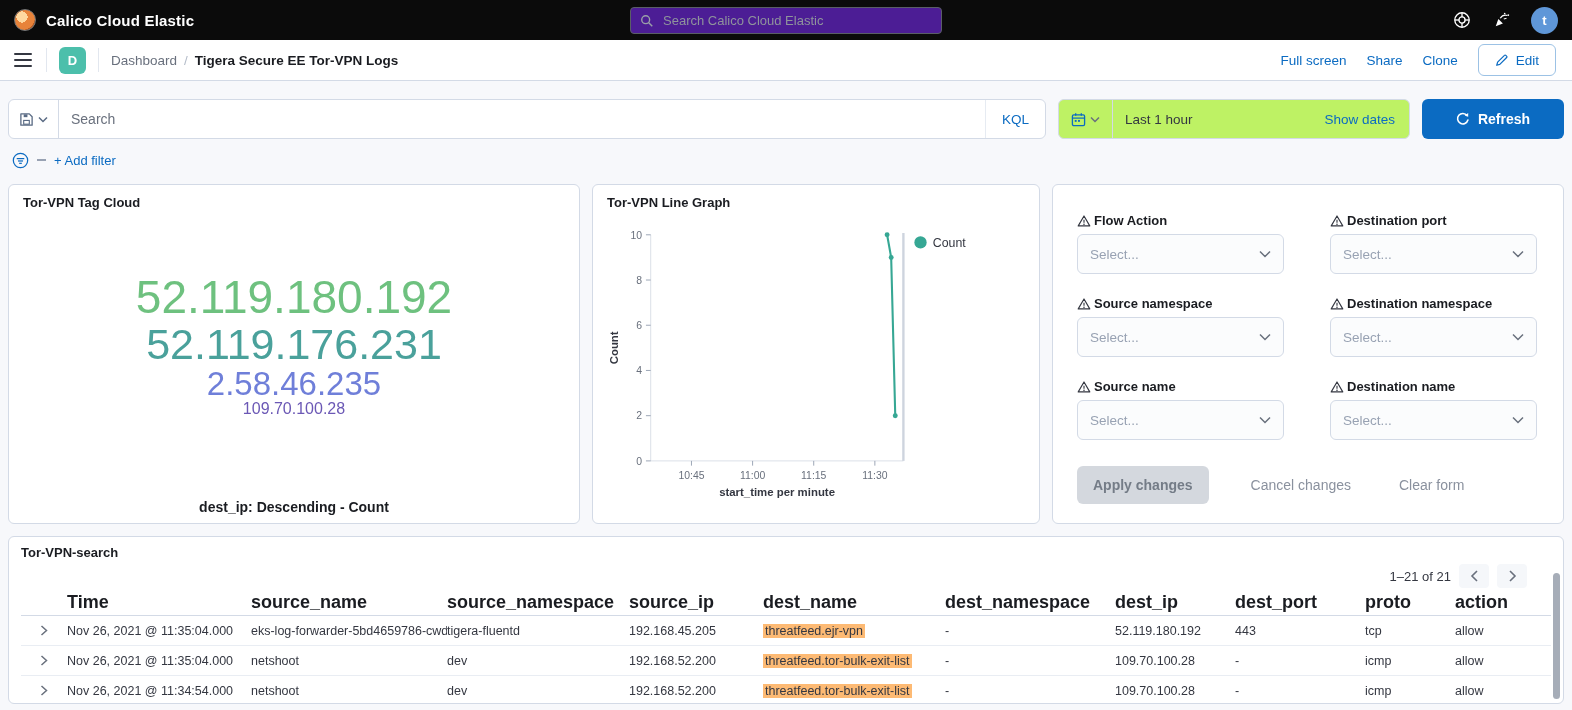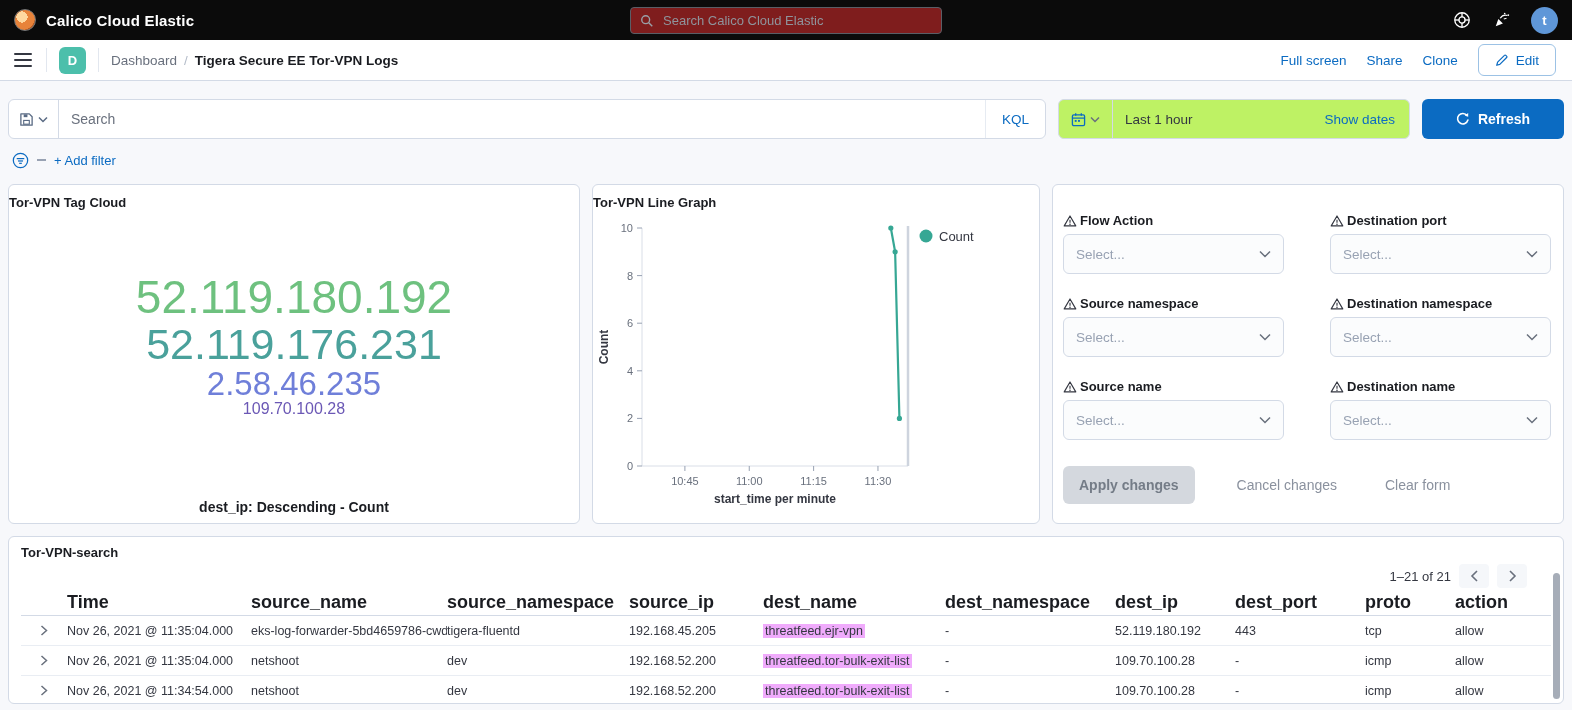--- a/index.html
+++ b/index.html
@@ -10,21 +10,21 @@
     background:#f7f8fb; color:#343741;
   }
   svg { display:block; }
 
   
   .topbar { position:relative; height:40px; background:#0b0b0b; display:flex; align-items:center; padding:0 14px; }
   .tb-left { display:flex; align-items:center; gap:10px; }
   .logo { width:22px; height:22px; border-radius:50%; background:radial-gradient(circle at 35% 35%, #ffd9a0 0 30%, #e8833a 31% 70%, #b85c22 71%); border:1px solid #777; }
   .tb-title { color:#fff; font-size:15px; font-weight:600; letter-spacing:.2px; }
   .tb-search { position:absolute; left:50%; top:7px; transform:translateX(-50%); width:312px; height:27px;
-    border:1px solid #5a5e66; border-radius:4px; background:#7f1d1d; display:flex; align-items:center; padding:0 9px; gap:7px; }
+    border:1px solid #5a5e66; border-radius:4px; background:#4c1d95; display:flex; align-items:center; padding:0 9px; gap:7px; }
   .tb-search input { flex:1; background:transparent; border:0; outline:0; color:#d4d7dd; font-size:13px; font-family:inherit; }
   .tb-search input::placeholder { color:#8f949c; }
   .tb-right { margin-left:auto; display:flex; align-items:center; gap:18px; }
   .tb-iconbtn { width:22px; height:22px; display:flex; align-items:center; justify-content:center; cursor:pointer; }
   .avatar { width:27px; height:27px; border-radius:50%; background:#5f97d8; color:#fff; font-size:13px; font-weight:600;
     display:flex; align-items:center; justify-content:center; }
 
   
   .nav { height:41px; background:#fff; border-bottom:1px solid #d3dae6; display:flex; align-items:center; padding:0 12px; gap:12px; }
   .menu-btn { background:none; border:0; padding:2px; cursor:pointer; display:flex; }
@@ -53,21 +53,21 @@
   .dp-show { padding:0 14px; color:#0b6bc2; font-size:13.5px; cursor:pointer; }
   .refresh-btn { height:40px; min-width:142px; background:#0b6bc2; border:0; border-radius:6px; color:#fff; font-size:14px;
     font-weight:600; display:flex; align-items:center; justify-content:center; gap:8px; cursor:pointer; font-family:inherit; }
 
   .filterbar { margin:9px 12px 0; display:flex; align-items:center; gap:8px; height:24px; }
   .f-dash { width:9px; height:2px; background:#98a2b3; }
   .add-filter { color:#0b6bc2; font-size:13px; font-weight:500; cursor:pointer; }
 
   
   .panels { margin:12px 8px 0; display:grid; grid-template-columns:572px 448px 1fr; gap:12px; height:340px; }
-  .panel { background:#fff; border:1px solid #d3dae6; border-radius:6px; padding:8px 0; position:relative; overflow:hidden; }
+  .panel { background:#fff; border:1px solid #d3dae6; border-radius:6px; padding:8px 14px; position:relative; overflow:hidden; }
   .panel h3 { margin:2px 0 0; font-size:13px; font-weight:700; color:#1a1c21; }
 
   
   .tc-items { position:absolute; left:10px; right:10px; top:26px; bottom:42px; display:flex; flex-direction:column;
     align-items:center; justify-content:center; line-height:1.04; }
   .tag { cursor:pointer; white-space:nowrap; }
   .tc-footer { position:absolute; bottom:8px; left:0; right:0; text-align:center; font-weight:700; font-size:14px; color:#1a1c21; }
 
   
   .ctl-grid { display:grid; grid-template-columns:1fr 1fr; column-gap:46px; row-gap:22px; margin:20px 12px 0 10px; }
@@ -83,21 +83,21 @@
   .table-panel h3 { margin:0; font-size:13px; font-weight:700; color:#1a1c21; }
   .pag { display:flex; justify-content:flex-end; align-items:center; gap:8px; margin:4px 24px 2px 0; }
   .pag-label { font-size:13px; color:#343741; }
   .pag-btn { width:30px; height:24px; border:0; border-radius:4px; background:#f5f7fa; display:flex; align-items:center; justify-content:center; cursor:pointer; }
   .thead, .trow { display:grid; grid-template-columns:46px 184px 196px 182px 134px 182px 170px 120px 130px 90px auto; align-items:center; }
   .thead { height:26px; border-bottom:1px solid #d3dae6; }
   .th { font-size:18px; font-weight:700; color:#1a1c21; }
   .trow { height:30px; border-bottom:1px solid #e9edf3; }
   .td { font-size:12.5px; color:#343741; white-space:nowrap; overflow:hidden; }
   .chev-cell { display:flex; justify-content:center; cursor:pointer; }
-  mark { background:#f0abfc; color:#343741; padding:1px 2px;margin-top:12px; }
+  mark { background:#fdba74; color:#343741; padding:1px 2px;margin-top:12px; }
   .tbl-scroll { position:absolute; right:3px; top:36px; bottom:4px; width:7px; background:#a6adb8; border-radius:4px; cursor:grab; }
 </style>
 </head>
 <body>
 
 <div class="topbar">
   <div class="tb-left">
     <span class="logo"></span>
     <span class="tb-title">Calico Cloud Elastic</span>
   </div>

